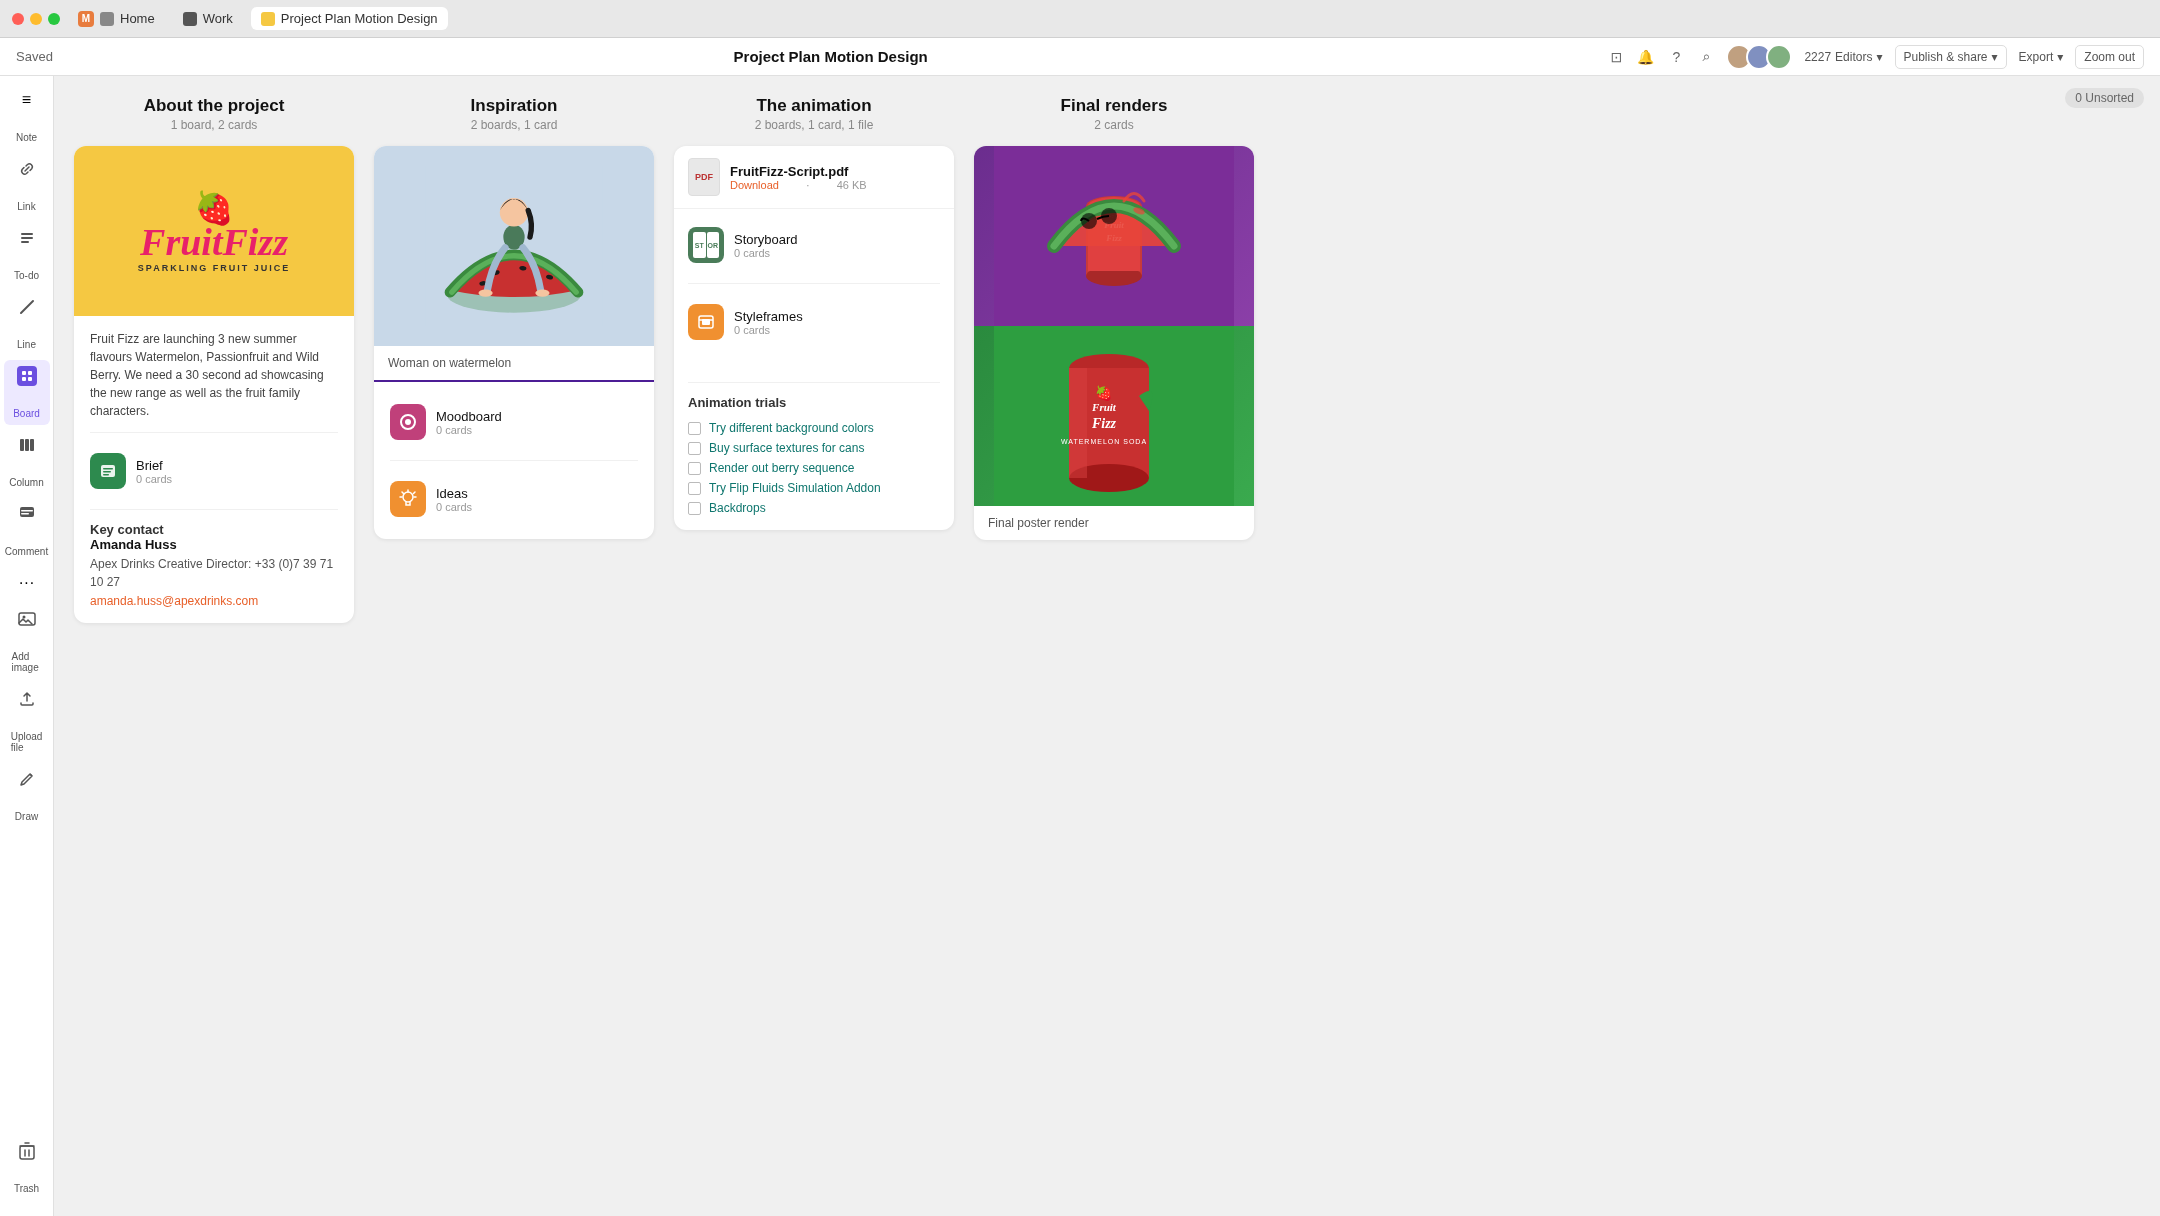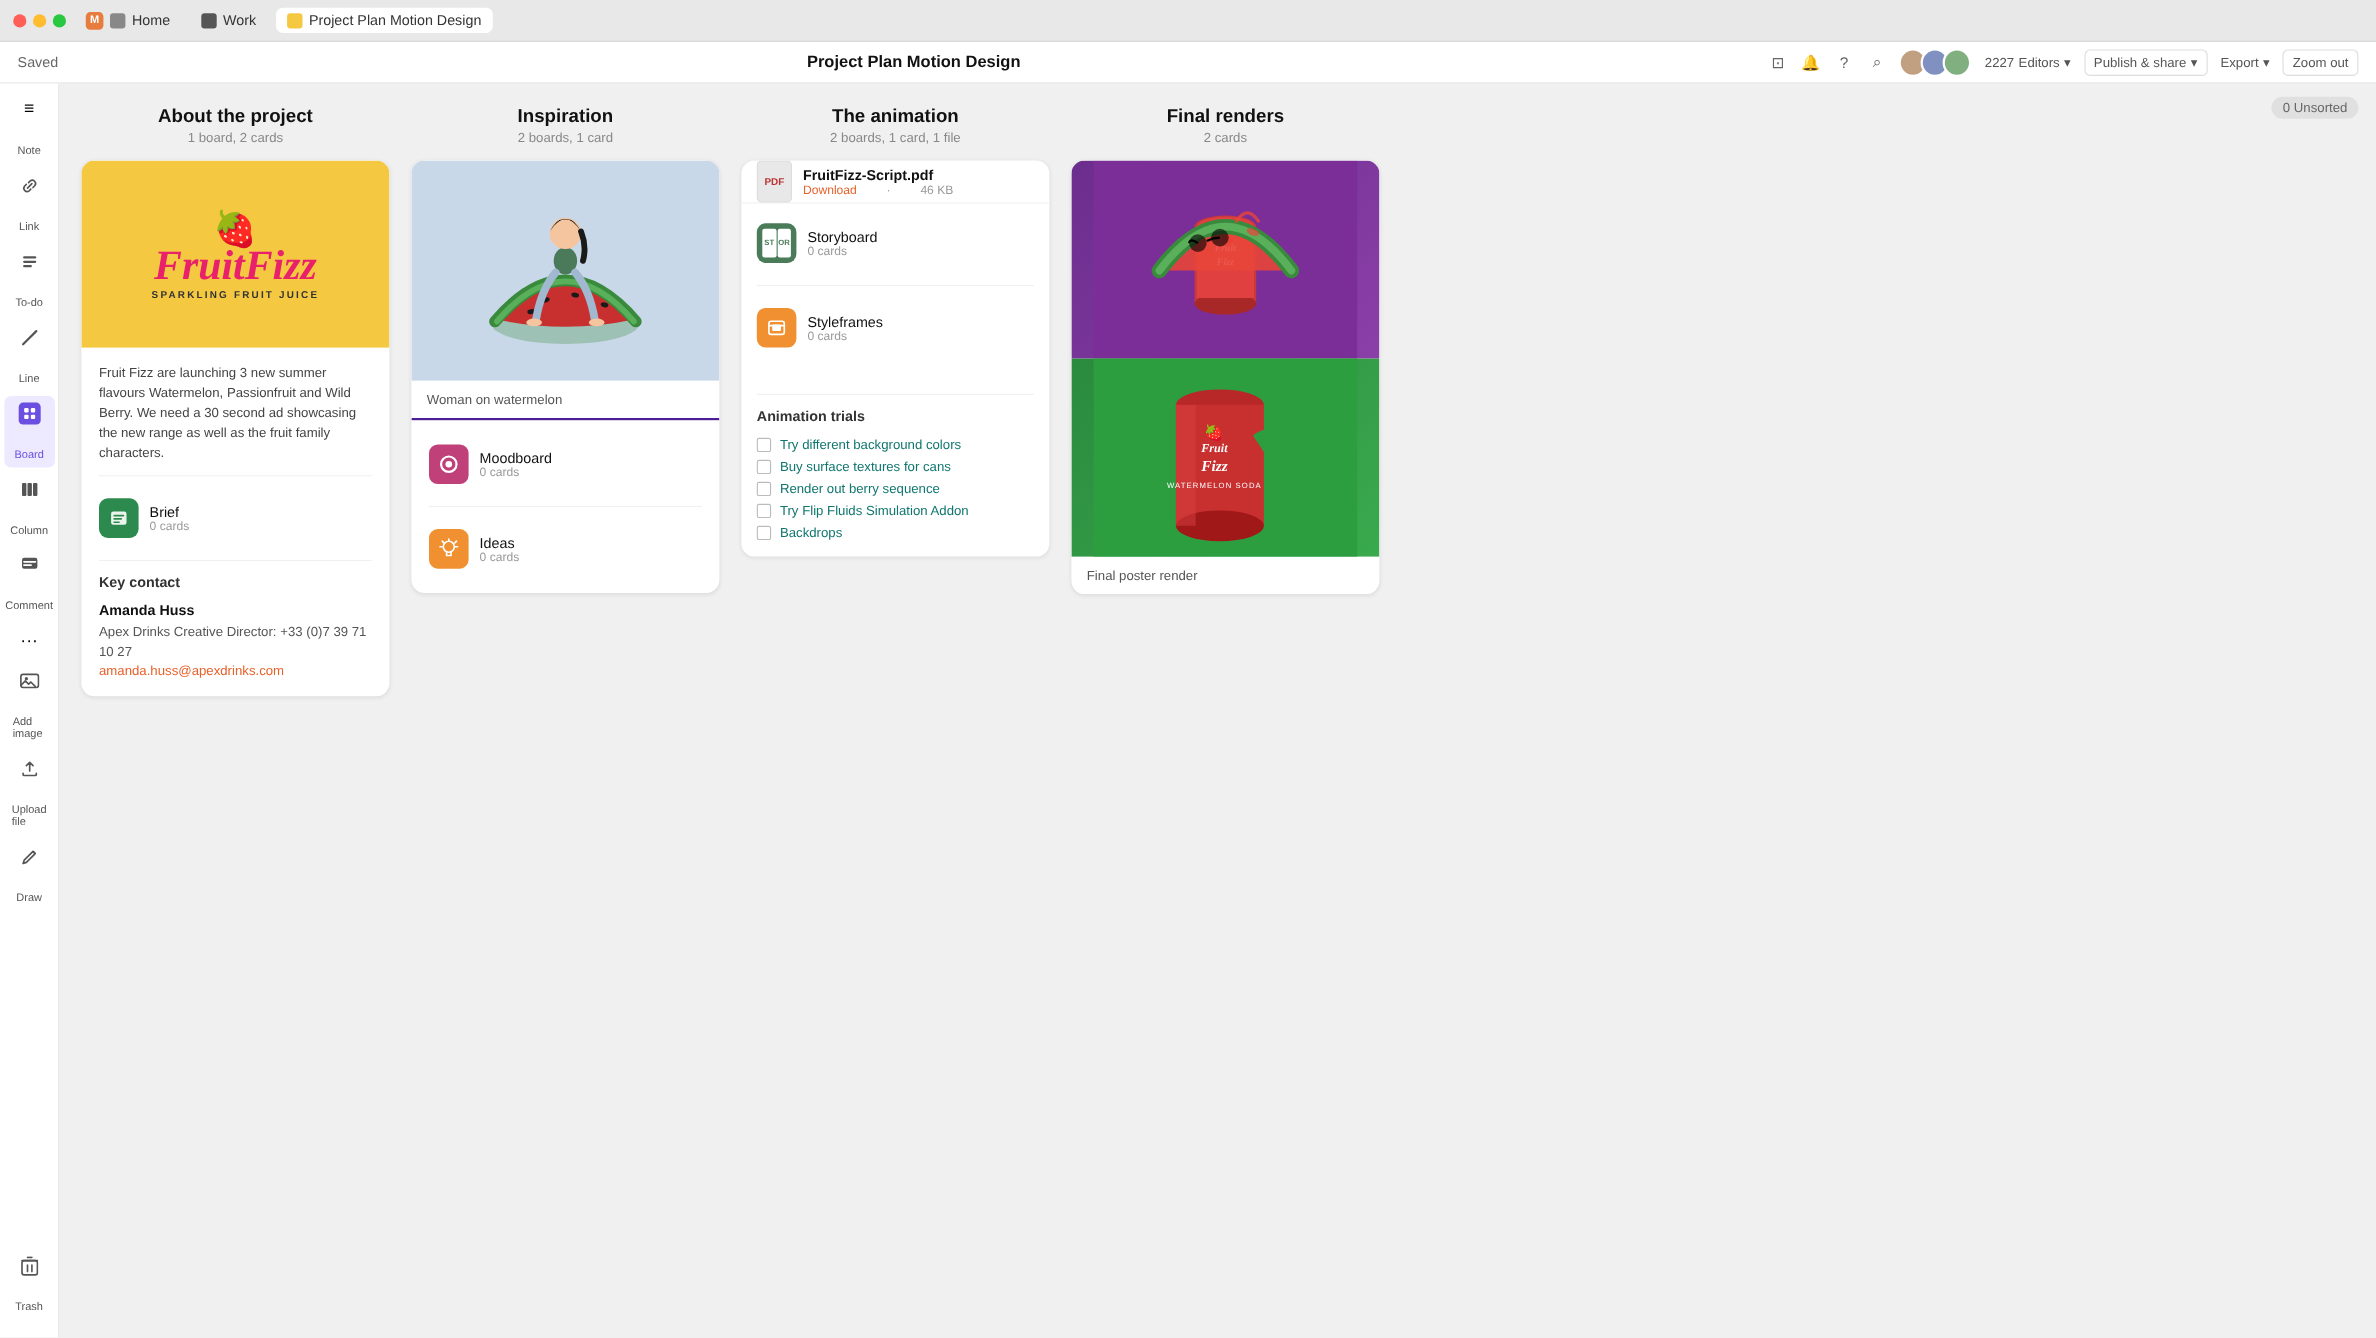--- a/index.html
+++ b/index.html
@@ -151,42 +151,42 @@
       display: flex;
       align-items: center;
       justify-content: center;
       font-size: 16px;
       flex-shrink: 0;
     }
     .board-icon-green { background: #2d8a4e; }
     .board-icon-orange { background: #f09030; }
     .board-info .board-name { font-size: 13px; font-weight: 400; color: #111; }
     .board-info .board-meta { font-size: 11px; color: #999; }
-    .section-title { font-size: 13px; font-weight: 600; color: #333; margin-bottom: 10px; }
+    .section-title { font-size: 13px; font-weight: 600; color: #333; margin-bottom: 0; }
     .key-contact-name { font-size: 13px; font-weight: 700; color: #111; }
     .key-contact-info { font-size: 12px; color: #555; margin-top: 3px; line-height: 1.5; }
     .key-contact-email { color: #e8602a; font-size: 12px; text-decoration: none; }
 
     
     .inspiration-image {
       background: #c8d8e8;
       height: 200px;
       display: flex;
       align-items: center;
       justify-content: center;
       overflow: hidden;
     }
     .image-caption { font-size: 12px; color: #555; padding: 10px 14px; border-bottom: 2px solid #4c1d95; }
 
     
     .file-item {
       display: flex;
       align-items: center;
       gap: 10px;
-      padding: 0 14px;
+      padding: 12px 14px;
       border-bottom: 1px solid #f0f0f0;
     }
     .pdf-icon { width: 32px; height: 38px; background: #e8e8e8; border-radius: 4px; display: flex; align-items: center; justify-content: center; font-size: 9px; font-weight: 700; color: #b33; flex-direction: column; border: 1px solid #ddd; }
     .file-info .file-name { font-size: 13px; font-weight: 600; color: #111; }
     .file-info .file-meta { font-size: 11px; }
     .file-meta a { color: #e8602a; text-decoration: none; }
     .file-meta span { color: #999; margin-left: 24px; }
 
     .checklist-section { padding: 12px 14px; }
     .checklist-title { font-size: 13px; font-weight: 600; color: #333; margin-bottom: 8px; }

